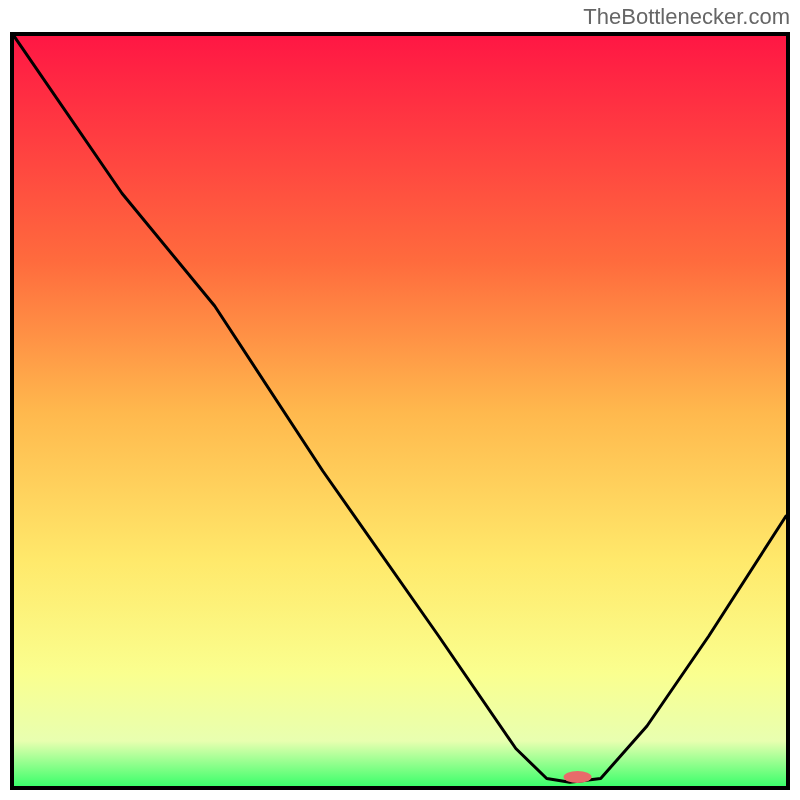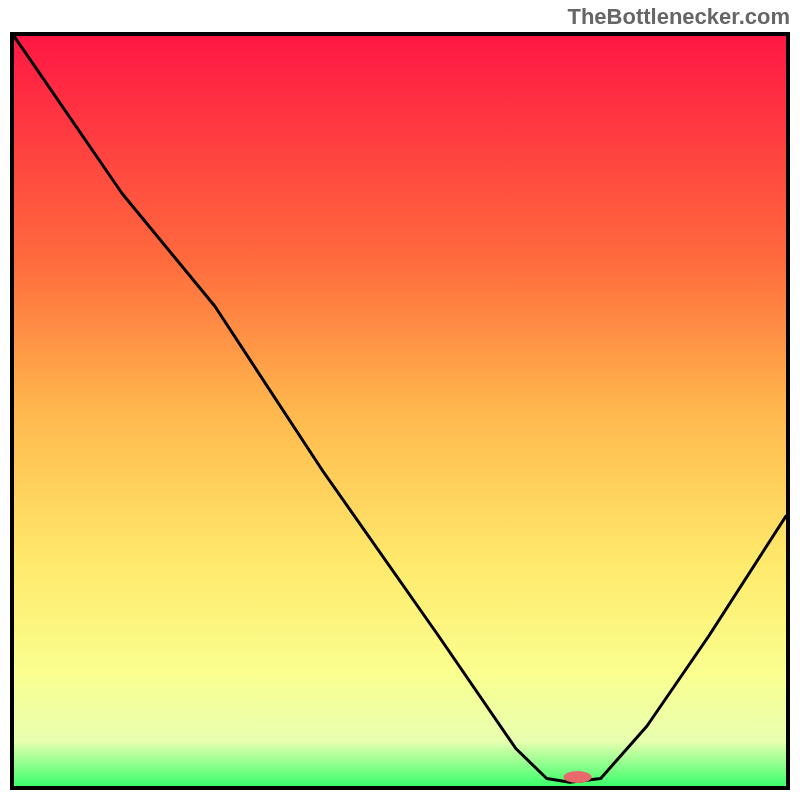--- a/index.html
+++ b/index.html
@@ -9,21 +9,21 @@
     height: 800px;
     position: relative;
     font-family: Arial, sans-serif;
   }
   .watermark {
     position: absolute;
     top: 4px;
     right: 10px;
     font-size: 22px;
     color: #666;
-    font-weight: 700;
+    font-weight: 400;
     z-index: 10;
   }
   .frame {
     position: absolute;
     top: 32px;
     left: 10px;
     width: 780px;
     height: 758px;
     border: 4px solid #000;
     box-sizing: border-box;

